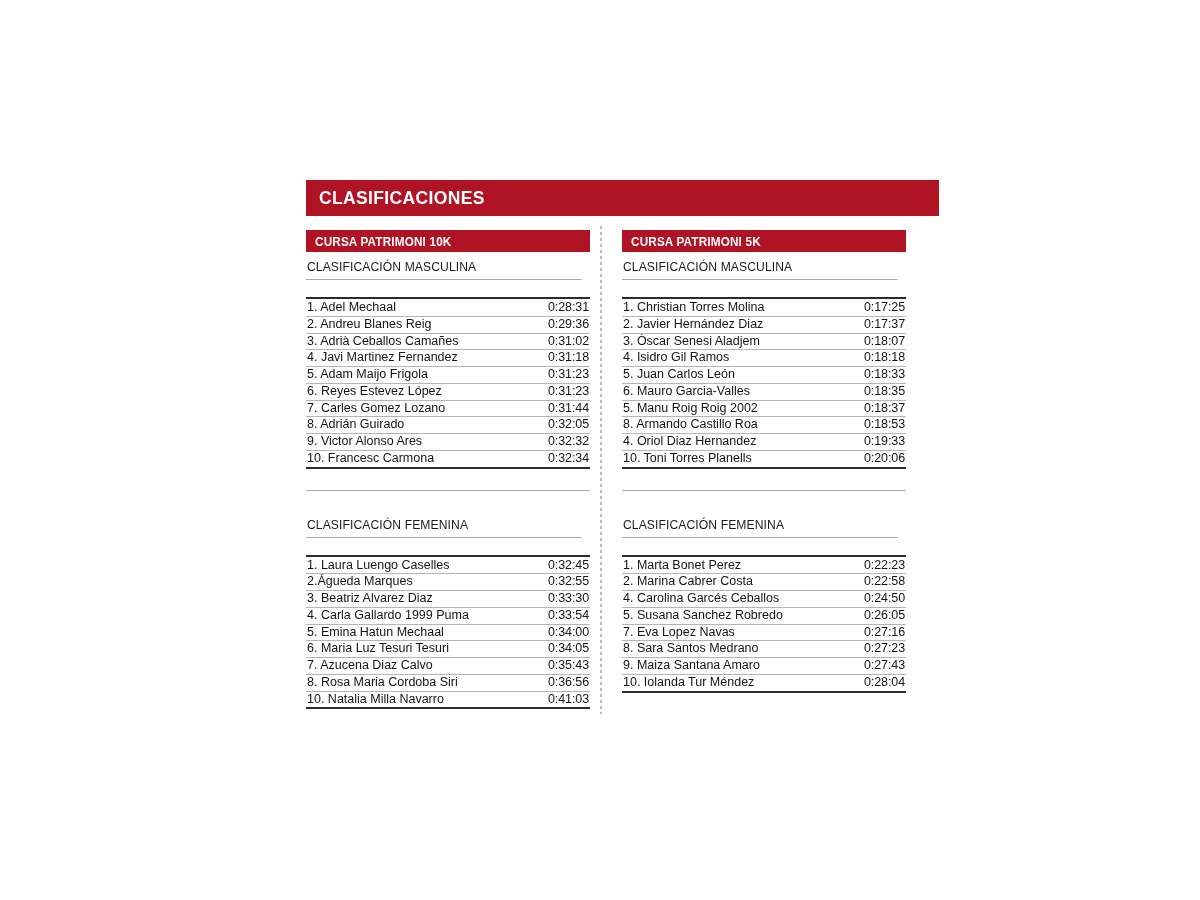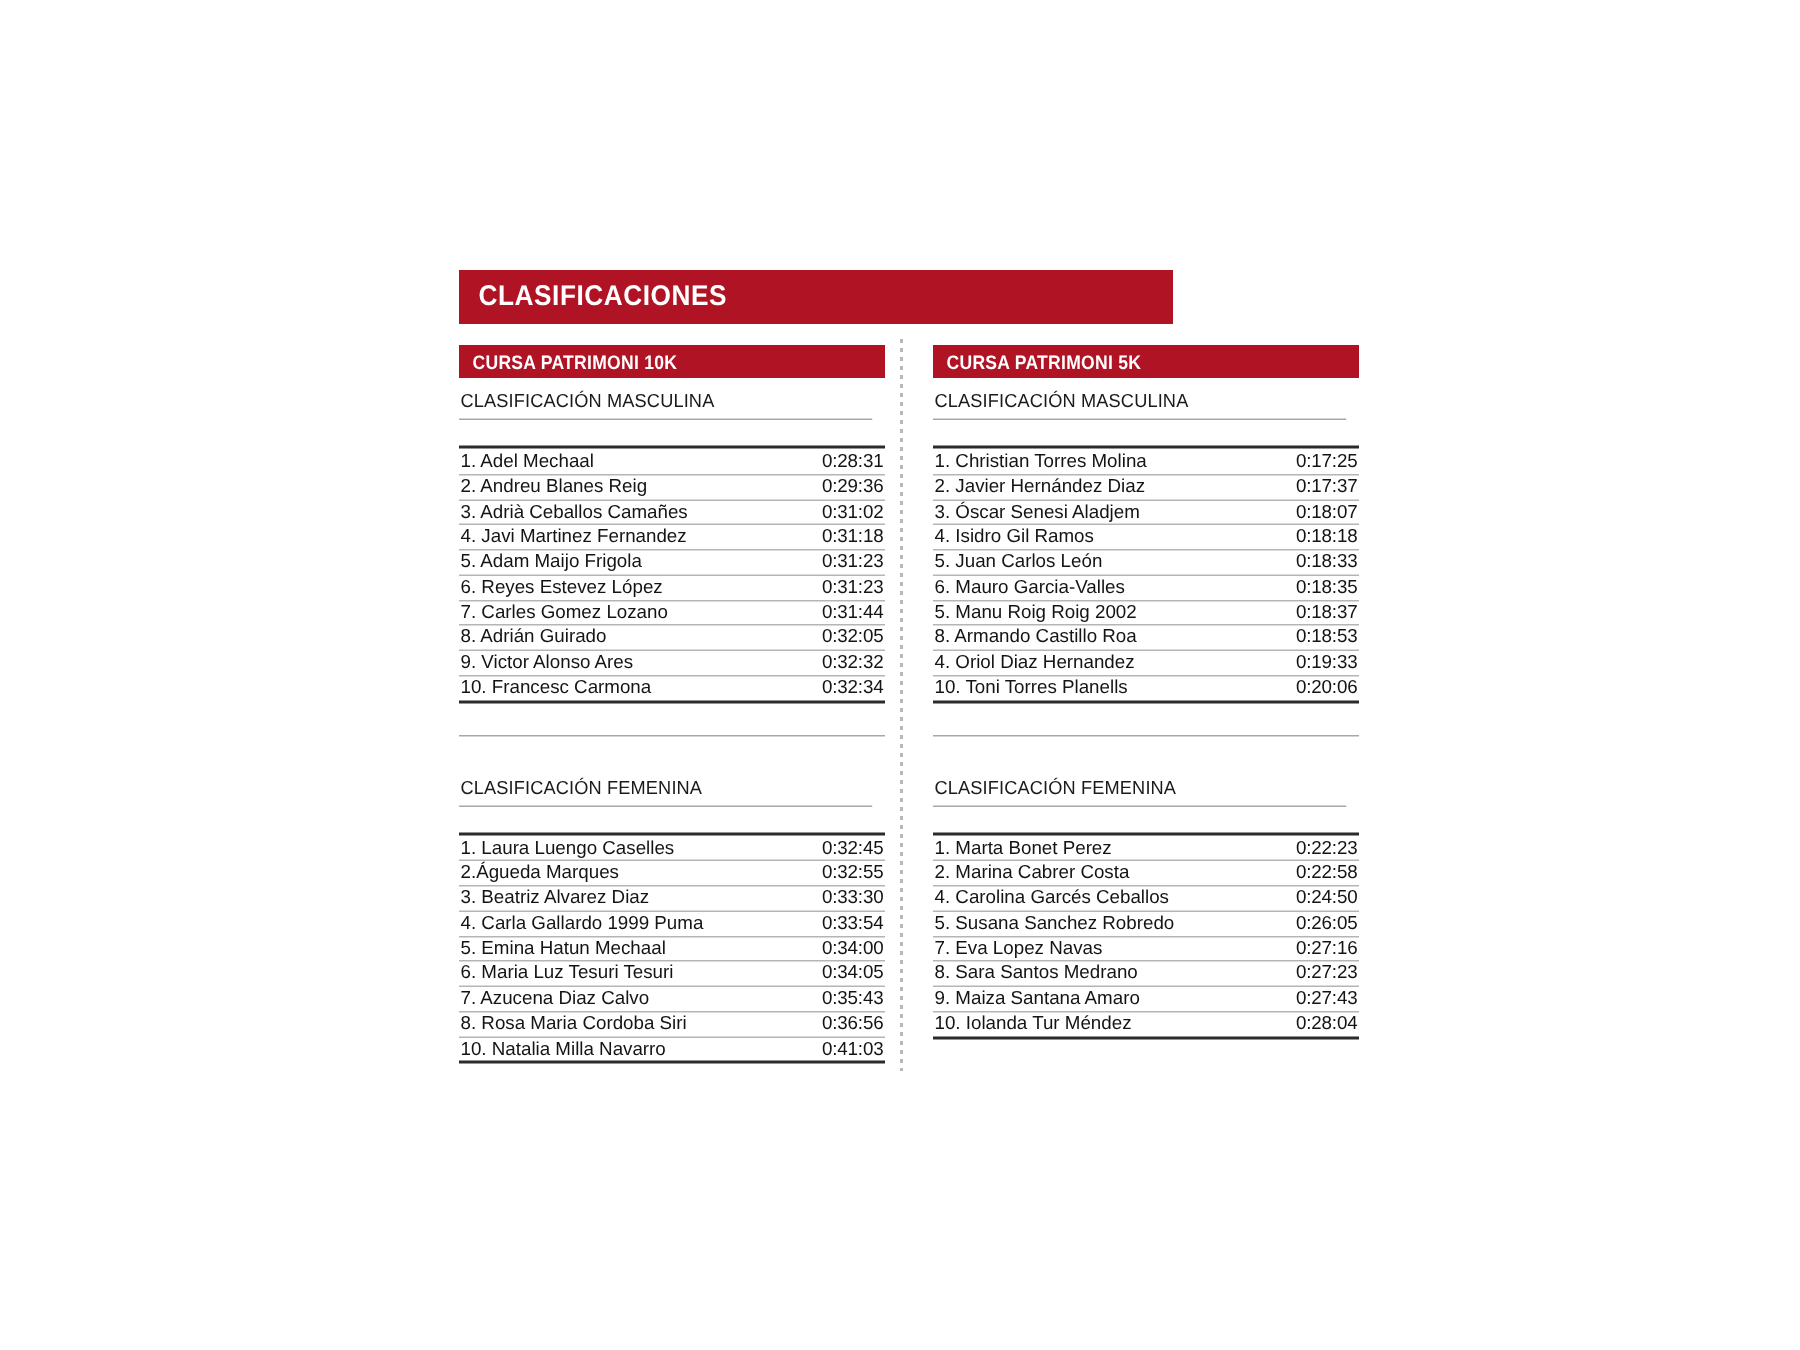--- a/index.html
+++ b/index.html
@@ -18,21 +18,21 @@
   
   #infographic {
     position: absolute;
     left: 306px;
     top: 180px;
     width: 600px;
   }
 
   
   .main-bar {
-    width: 476px;
+    width: 633px;
     height: 36px;
     background: #b01424;
     display: flex;
     align-items: center;
     box-sizing: border-box;
     padding-left: 13px;
   }
   .main-bar-title {
     color: #ffffff;
     font-size: 19px;

